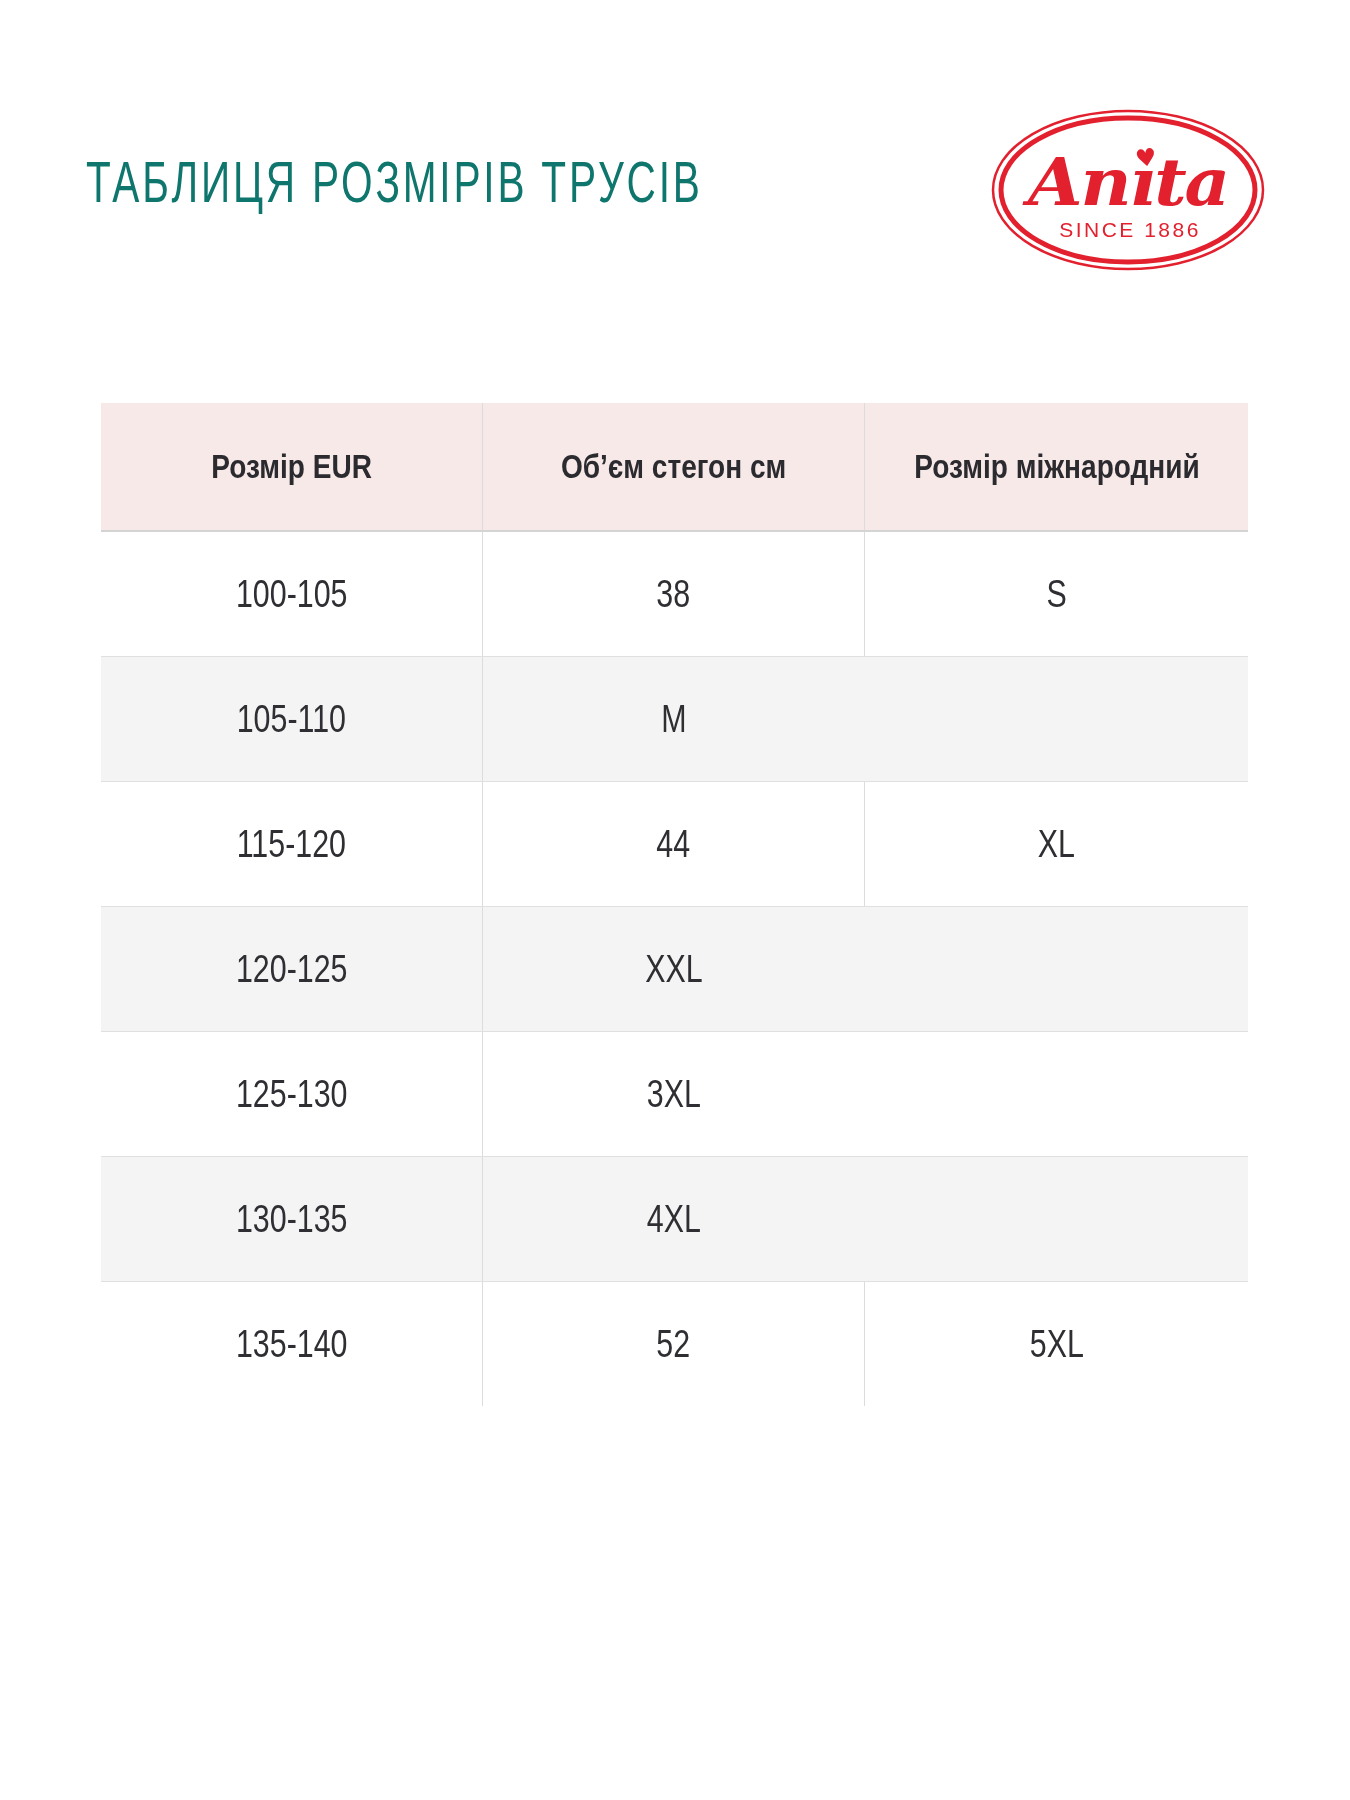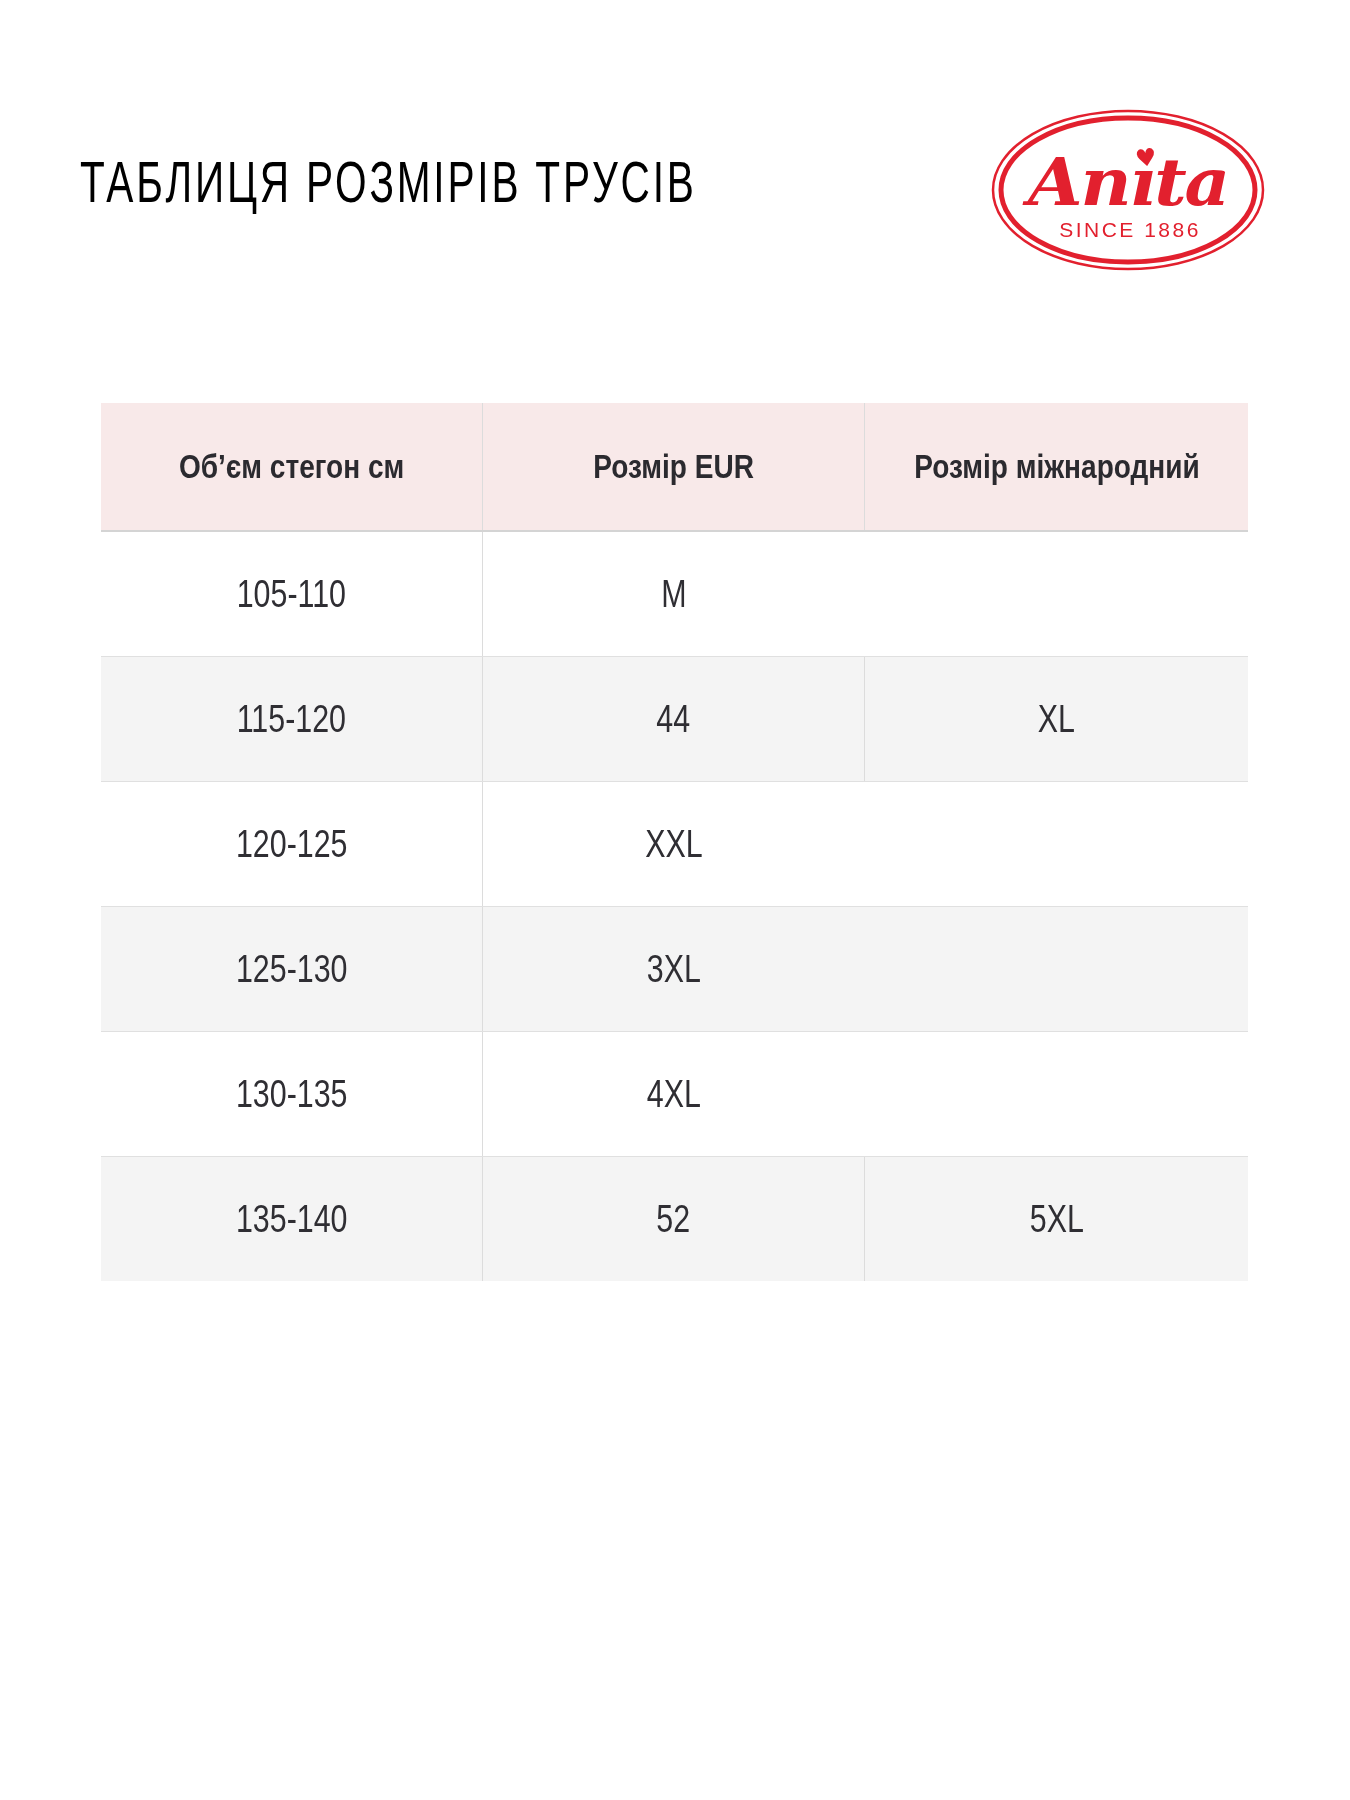--- a/index.html
+++ b/index.html
@@ -7,27 +7,27 @@
     position:relative;
     width:1350px;height:1800px;
     background:#ffffff;
     font-family:"Liberation Sans","DejaVu Sans",sans-serif;
     overflow:hidden;
   }
 
   
   .page-title{
     position:absolute;
-    left:80px;top:150px;
+    left:86px;top:150px;
     margin:0;
     font-size:58px;
     font-weight:400;
     letter-spacing:4px;
     line-height:1.1;
-    color:#000000;
+    color:#0f766e;
     white-space:nowrap;
   }
   .page-title .condense{
     display:inline-block;
     transform:scaleX(0.70);
     transform-origin:left center;
   }
 
   
   .logo{
@@ -89,31 +89,42 @@
   <svg class="logo" viewBox="0 0 278 168" xmlns="http://www.w3.org/2000/svg" aria-hidden="true">
     <ellipse cx="140" cy="86" rx="135" ry="79" fill="none" stroke="#e2202e" stroke-width="2.5"></ellipse>
     <ellipse cx="140" cy="86" rx="127" ry="72" fill="none" stroke="#e2202e" stroke-width="5"></ellipse>
     <text x="140" y="101" text-anchor="middle" font-family="DejaVu Serif, Liberation Serif, serif" font-style="italic" font-weight="bold" font-size="66" letter-spacing="-2" fill="#e2202e" textLength="200" lengthAdjust="spacingAndGlyphs">Anıta</text>
     <text x="158" y="62" text-anchor="middle" font-family="DejaVu Sans, sans-serif" font-size="24" fill="#e2202e" transform="rotate(-8 158 54)">♥</text>
     <text x="142" y="133" text-anchor="middle" font-family="Liberation Sans, DejaVu Sans, sans-serif" font-size="21" letter-spacing="2.5" fill="#e2202e">SINCE 1886</text>
   </svg>
 
   <div class="size-table">
     <div class="trow thead">
+      <div class="cell c2">
+        <span class="cell-text">Розмір EUR</span>
+      </div>
       <div class="cell c1">
         <span class="cell-text">Об’єм стегон см</span>
-      </div>
-      <div class="cell c2">
-        <span class="cell-text">Розмір EUR</span>
       </div>
       <div class="cell c3">
         <span class="cell-text">Розмір міжнародний</span>
       </div>
     </div>
     <div id="tbody">
+        <div class="trow tbody-row">
+          <div class="cell c1">
+            <span class="cell-text">100-105</span>
+          </div>
+          <div class="cell c2">
+            <span class="cell-text">38</span>
+          </div>
+          <div class="cell c3">
+            <span class="cell-text">S</span>
+          </div>
+        </div>
         <div class="trow tbody-row">
           <div class="cell c1">
             <span class="cell-text">105-110</span>
           </div>
           <div class="cell c3">
             <span class="cell-text">M</span>
           </div>
         </div>
         <div class="trow tbody-row">
           <div class="cell c1">

